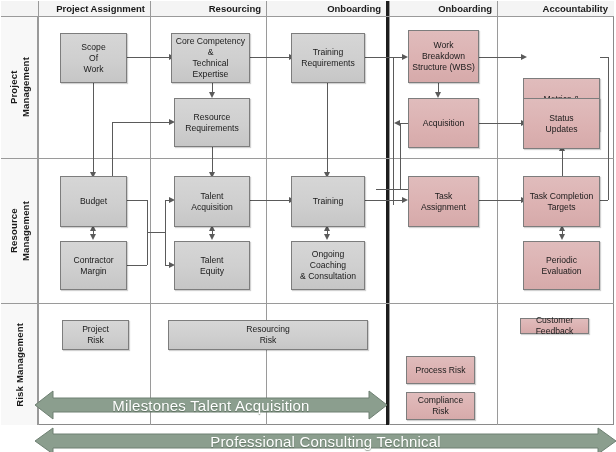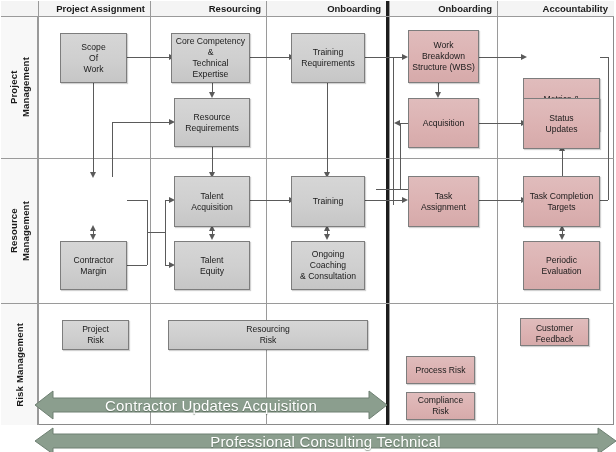--- a/index.html
+++ b/index.html
@@ -188,20 +188,23 @@
   <div class="box pink" style="left:408px;top:98px;width:71px;height:50px;">
       <span>Acquisition</span>
     </div>
   <div class="box pink" style="left:523px;top:30px;width:77px;height:53px;margin-top:48px;">
       <span>Metrics &amp;<br>Milestones</span>
     </div>
   <div class="box pink" style="left:523px;top:98px;width:77px;height:51px;">
       <span>Status<br>Updates</span>
     </div>
 
+  <div class="box grey" style="left:60px;top:176px;width:67px;height:51px;">
+      <span>Budget</span>
+    </div>
   <div class="box grey" style="left:60px;top:241px;width:67px;height:49px;">
       <span>Contractor<br>Margin</span>
     </div>
   <div class="box grey" style="left:174px;top:176px;width:76px;height:51px;">
       <span>Talent<br>Acquisition</span>
     </div>
   <div class="box grey" style="left:174px;top:241px;width:76px;height:49px;">
       <span>Talent<br>Equity</span>
     </div>
   <div class="box grey" style="left:291px;top:176px;width:74px;height:51px;">
@@ -225,29 +228,29 @@
     </div>
   <div class="box grey" style="left:168px;top:320px;width:200px;height:30px;">
       <span>Resourcing<br>Risk</span>
     </div>
   <div class="box pink" style="left:406px;top:392px;width:69px;height:28px;">
       <span>Compliance Risk</span>
     </div>
   <div class="box pink" style="left:406px;top:356px;width:69px;height:28px;">
       <span>Process Risk</span>
     </div>
-  <div class="box pink" style="left:520px;top:318px;width:69px;height:28px;align-items:flex-end;">
+  <div class="box pink" style="left:520px;top:318px;width:69px;height:16px;">
       <span>Customer<br>Feedback</span>
     </div>
 
   <div class="banner" style="left:35px;top:388px;width:352px;height:34px;">
     <svg width="352" height="34" viewBox="0 0 352 34">
       <polygon points="0,17 18,3 18,10 334,10 334,3 352,17 334,31 334,24 18,24 18,31" fill="#8b9e8e" stroke="#6f8073" stroke-width="1" stroke-linejoin="round"></polygon>
     </svg>
-    <span class="btxt">Contractor Updates Acquisition</span>
+    <span class="btxt">Milestones Talent Acquisition</span>
   </div>
 
   <div class="banner" style="left:35px;top:425px;width:581px;height:32px;">
     <svg width="581" height="32" viewBox="0 0 581 32">
       <polygon points="0,16 18,3 18,9 563,9 563,3 581,16 563,29 563,23 18,23 18,29" fill="#8b9e8e" stroke="#6f8073" stroke-width="1" stroke-linejoin="round"></polygon>
     </svg>
     <span class="btxt">Professional Consulting Technical</span>
   </div>
 
 </div>

